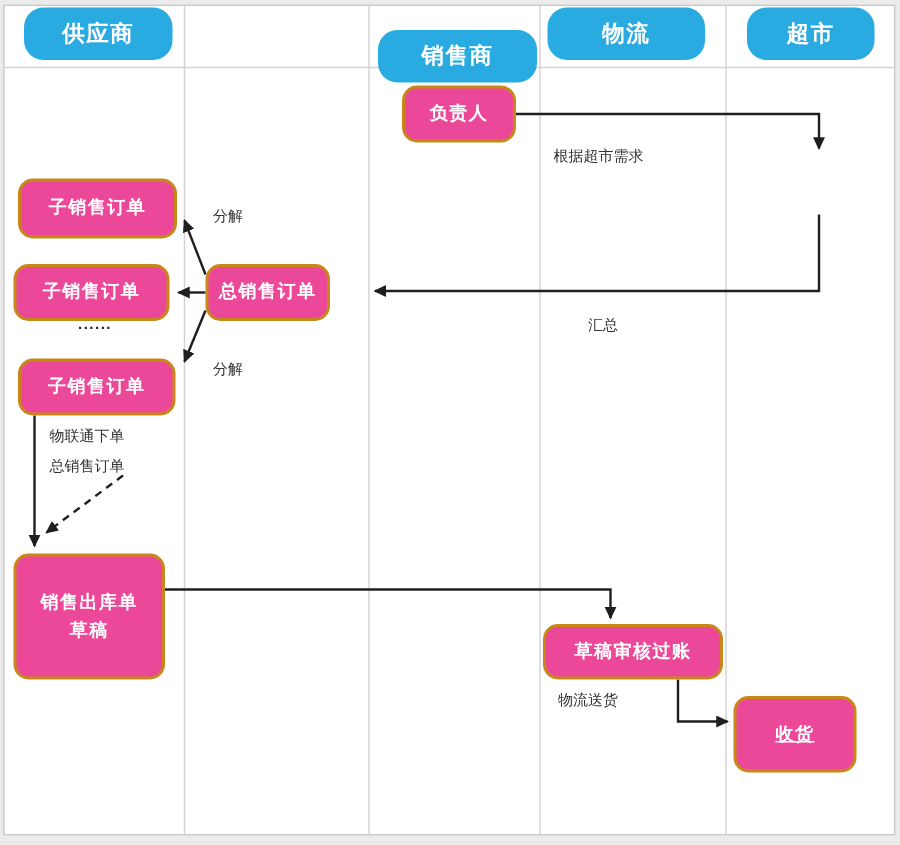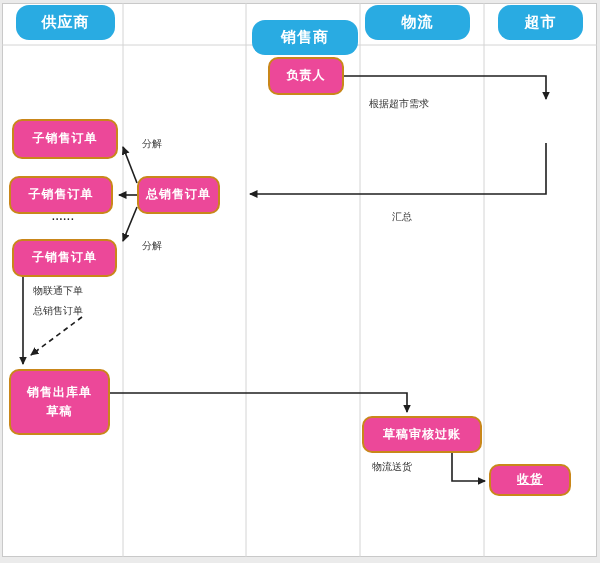--- a/index.html
+++ b/index.html
@@ -108,26 +108,26 @@
   <div class="lane-header" style="left:16px;  top:5px; width:99px;">供应商</div>
   <div class="lane-header" style="left:252px; top:20px; width:106px;">销售商</div>
   <div class="lane-header" style="left:498px; top:5px; width:85px;">超市</div>
   <div class="lane-header" style="left:365px; top:5px; width:105px;">物流</div>
 
   <div class="node" style="left:268px; top:57px;  width:76px;  height:38px;">负责人</div>
   <div class="node" style="left:12px;  top:119px; width:106px; height:40px;">子销售订单</div>
   <div class="node" style="left:9px;   top:176px; width:104px; height:38px;">子销售订单</div>
   <div class="node" style="left:137px; top:176px; width:83px; height:38px;">总销售订单</div>
   <div class="node" style="left:12px;  top:239px; width:105px; height:38px;">子销售订单</div>
-  <div class="node" style="left:9px;   top:369px; width:101px; height:66px;">
+  <div class="node" style="left:9px;   top:369px; width:101px; height:84px;">
     <span>销售出库单</span>
     <span>草稿</span>
   </div>
   <div class="node" style="left:362px; top:416px; width:120px; height:37px;">草稿审核过账</div>
-  <div class="node" style="left:489px; top:464px; width:82px;  height:32px;text-decoration:underline;">收货</div>
+  <div class="node" style="left:489px; top:464px; width:82px;  height:51px;text-decoration:underline;">收货</div>
 
   <span class="lbl" style="left:369px; top:97px;">根据超市需求</span>
   <span class="lbl" style="left:392px; top:210px;">汇总</span>
   <span class="lbl" style="left:142px; top:137px;">分解</span>
   <span class="lbl" style="left:142px; top:239px;">分解</span>
   <span class="lbl dots" style="left:52px;  top:211px;">......</span>
   <span class="lbl" style="left:33px;  top:284px;">物联通下单</span>
   <span class="lbl" style="left:33px;  top:304px;">总销售订单</span>
   <span class="lbl" style="left:372px; top:460px;">物流送货</span>
 

